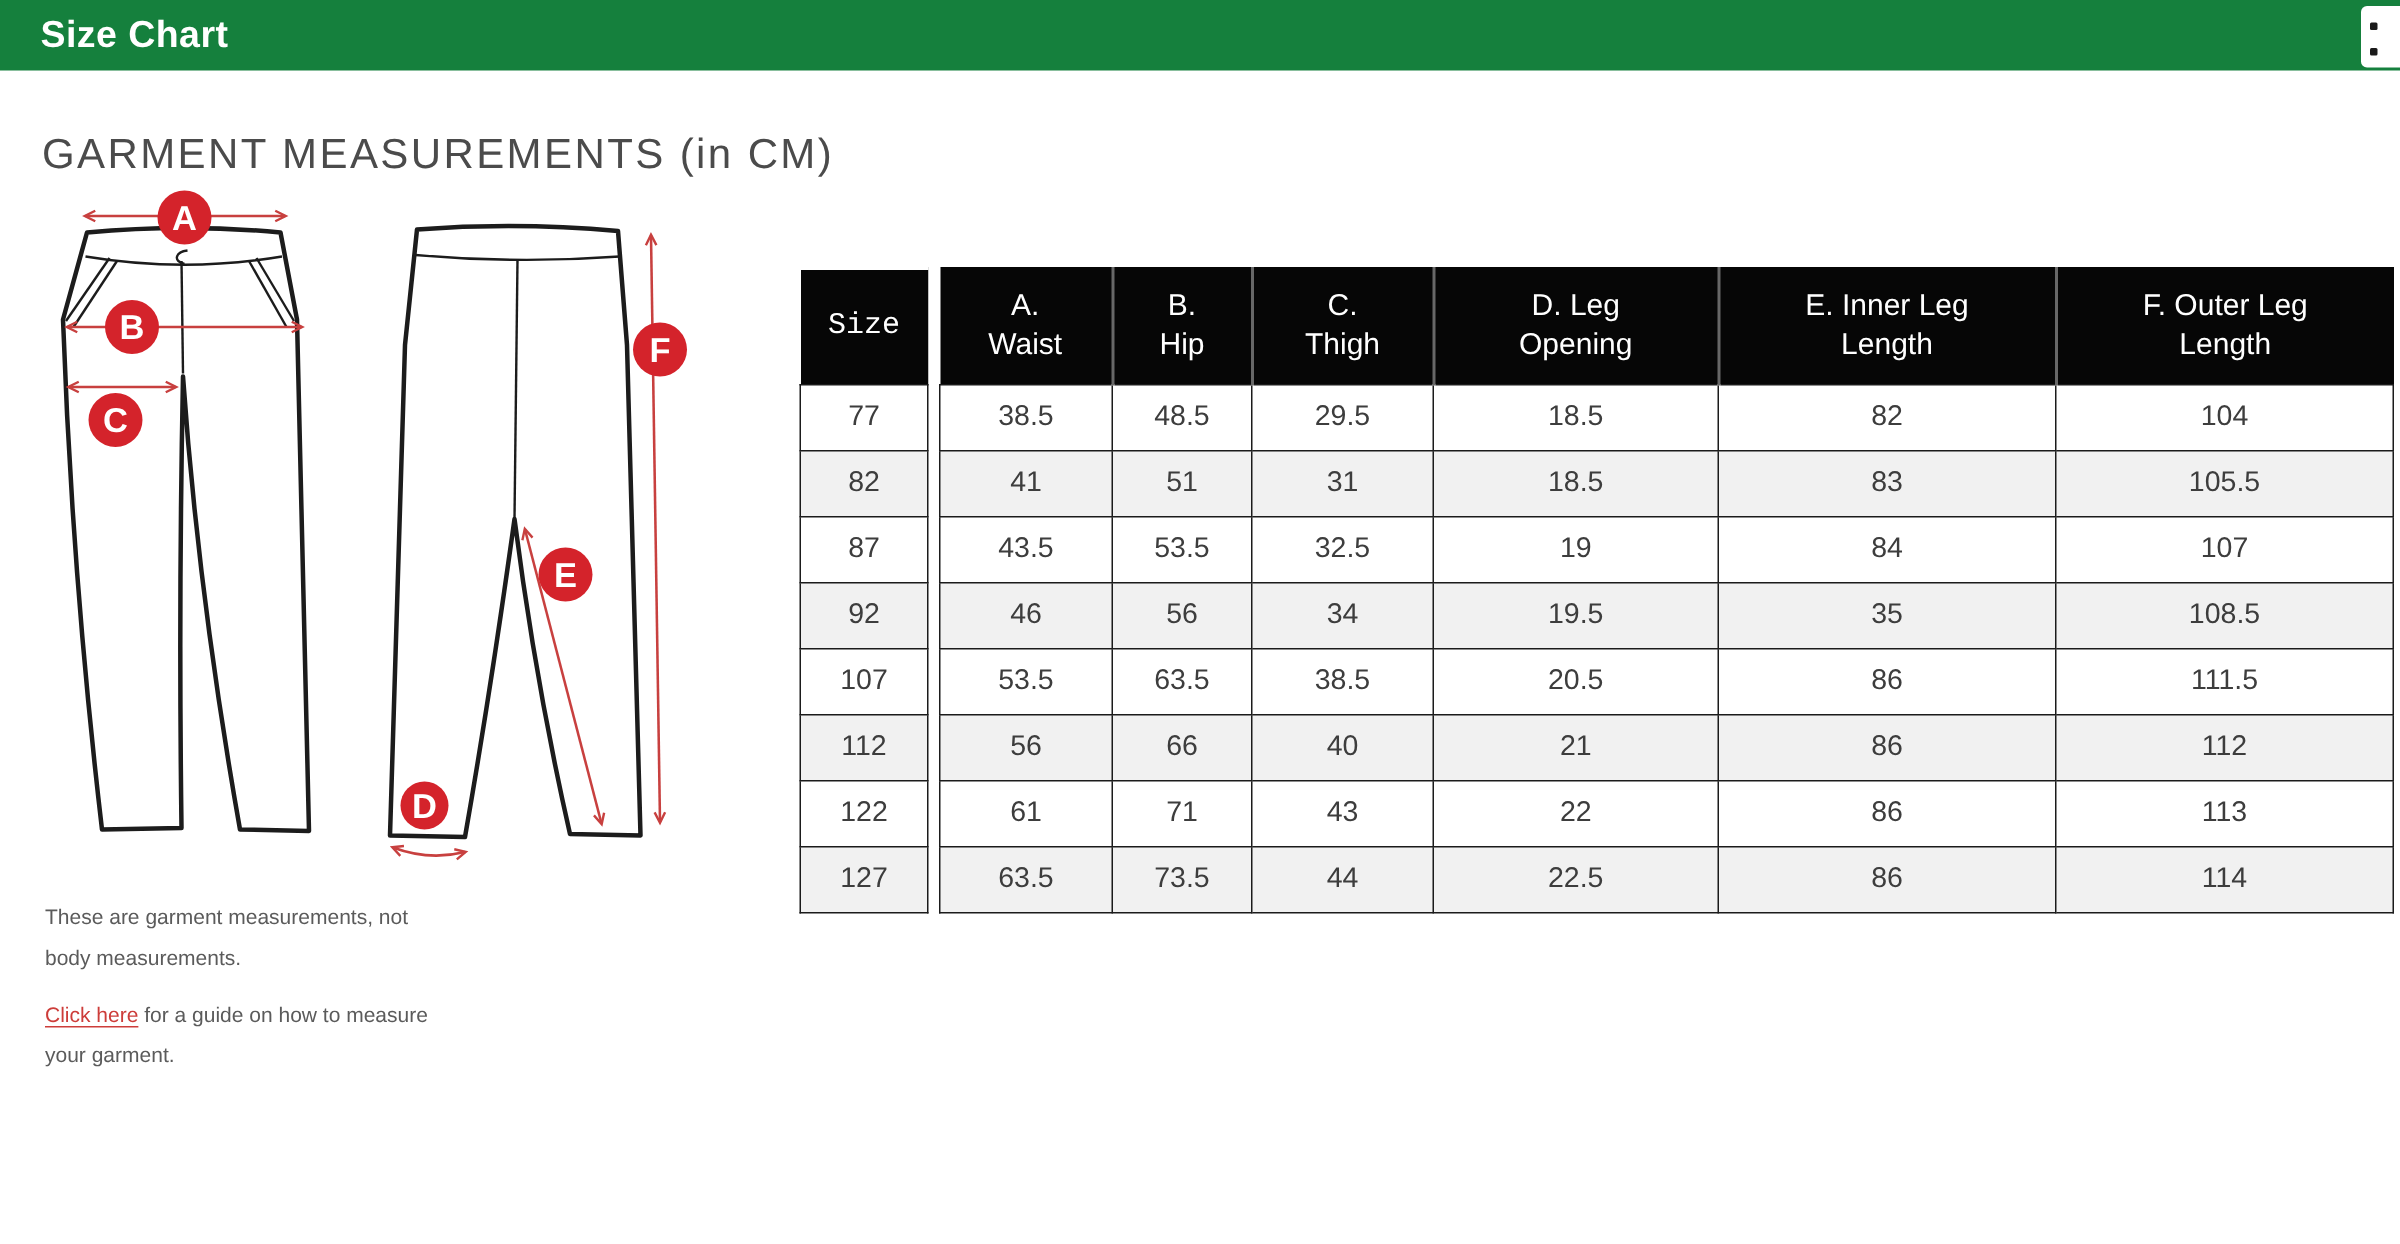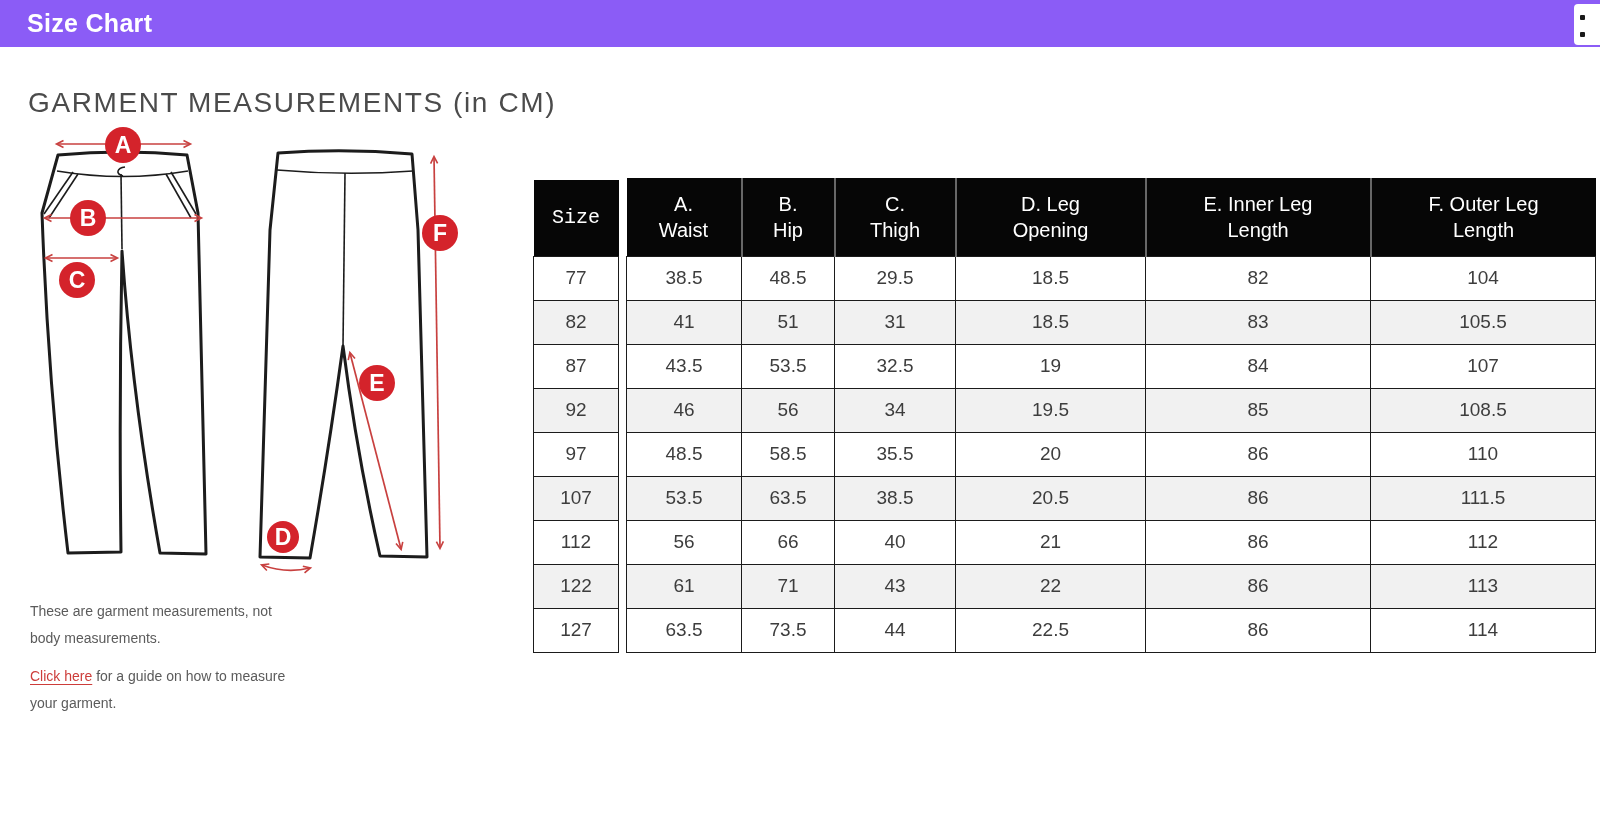--- a/index.html
+++ b/index.html
@@ -4,21 +4,21 @@
 <style>
   * { box-sizing: border-box; margin: 0; padding: 0; }
   html,body { background:#fff; }
   body {
     width:1600px; height:829px; position:relative; overflow:hidden;
     font-family:"Liberation Sans", sans-serif;
   }
   
   .topbar {
     position:absolute; left:0; top:0; width:1600px; height:47px;
-    background:#8b5cf6;
+    background:#15803d;
   }
   .topbar .title {
     position:absolute; left:27px; top:9px;
     color:#fff; font-size:25px; font-weight:600; letter-spacing:.3px;
   }
   .bar-fragment {
     position:absolute; right:0; top:4px; width:26px; height:41px;
     background:#fff; border-radius:4px 0 0 4px;
   }
   .bar-fragment i {
@@ -203,32 +203,22 @@
         <td>84</td>
         <td>107</td>
       </tr>
       <tr>
         <td>92</td>
         <td class="gap"></td>
         <td>46</td>
         <td>56</td>
         <td>34</td>
         <td>19.5</td>
-        <td>85</td>
+        <td>35</td>
         <td>108.5</td>
-      </tr>
-      <tr>
-        <td>97</td>
-        <td class="gap"></td>
-        <td>48.5</td>
-        <td>58.5</td>
-        <td>35.5</td>
-        <td>20</td>
-        <td>86</td>
-        <td>110</td>
       </tr>
       <tr>
         <td>107</td>
         <td class="gap"></td>
         <td>53.5</td>
         <td>63.5</td>
         <td>38.5</td>
         <td>20.5</td>
         <td>86</td>
         <td>111.5</td>

